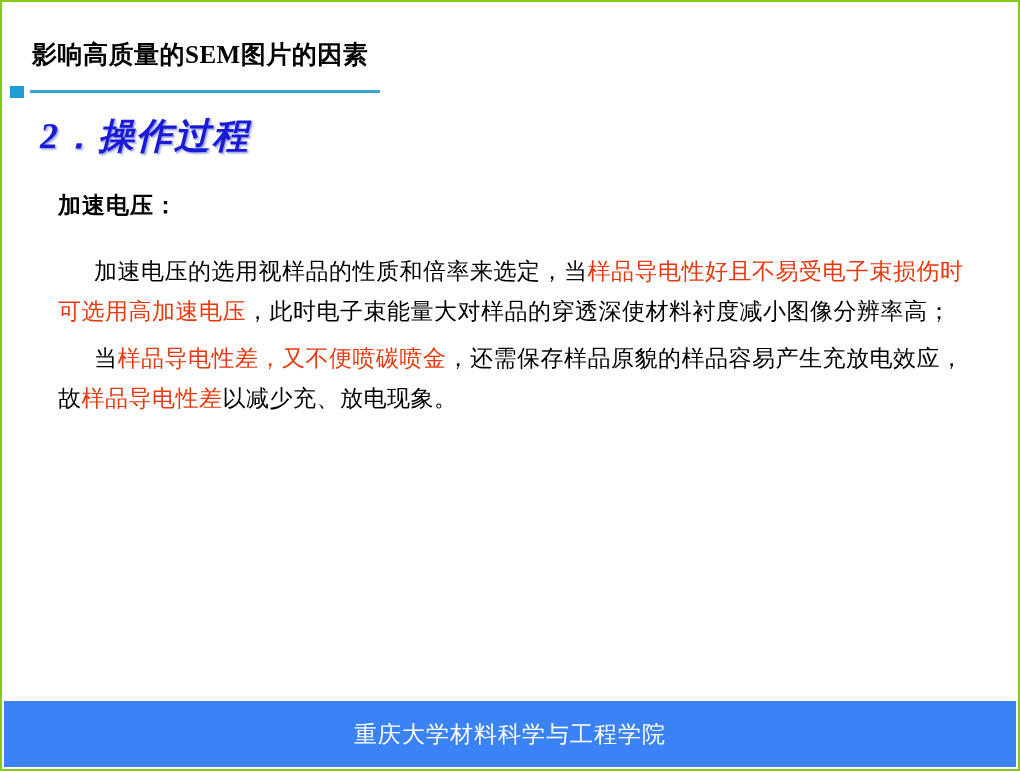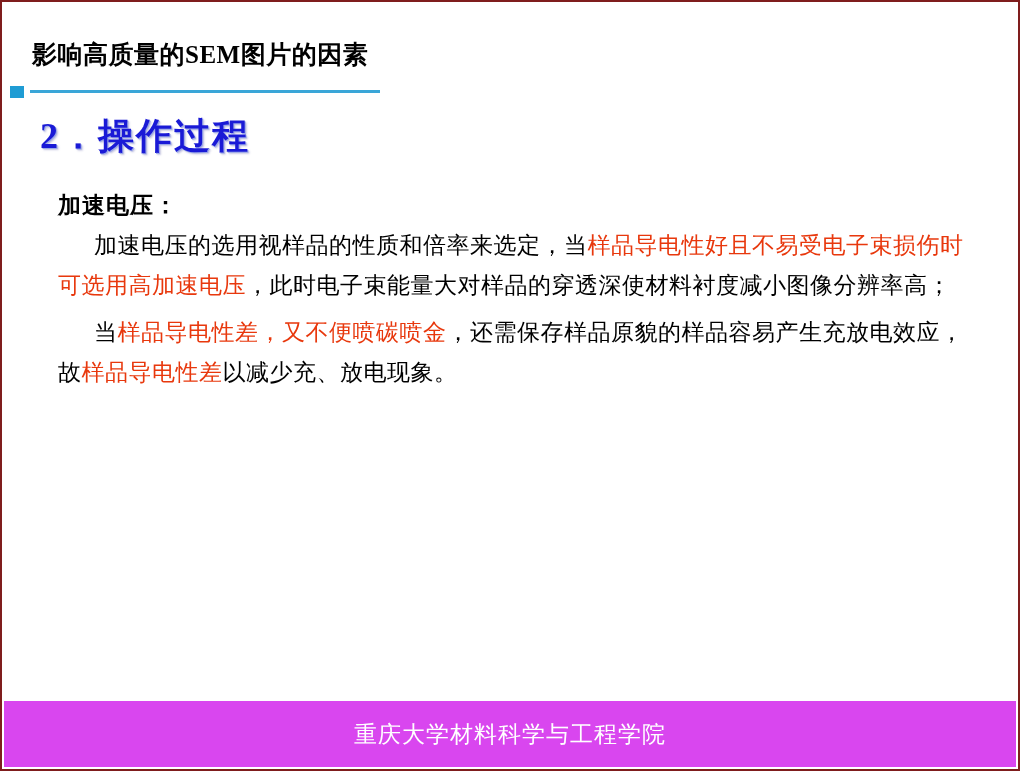--- a/index.html
+++ b/index.html
@@ -11,21 +11,21 @@
     height: 771px;
     font-family: "Liberation Serif", serif;
     background: #ffffff;
     overflow: hidden;
   }
   .slide {
     position: relative;
     width: 1020px;
     height: 771px;
     box-sizing: border-box;
-    border: 2px solid #7f1d1d;
+    border: 2px solid #84cc16;
     background: #ffffff;
     overflow: hidden;
   }
 
   
   .header-title {
     position: absolute;
     left: 30px;
     top: 36px;
     font-family: "Liberation Serif", serif;
@@ -52,20 +52,21 @@
     background: #1f9cd4;
   }
 
   
   .section-heading {
     position: absolute;
     left: 38px;
     top: 110px;
     font-family: "Liberation Serif", serif;
     font-weight: bold;
+    font-style: italic;
     font-size: 36px;
     color: #1a1ad6;
     letter-spacing: 2px;
     text-shadow: 1px 1px 0 #9aa8e8, 2px 2px 2px rgba(80,80,160,0.35);
     white-space: nowrap;
   }
 
   
   .body {
     position: absolute;
@@ -73,41 +74,41 @@
     top: 192px;
     width: 920px;
     font-family: "Liberation Serif", serif;
     font-size: 23px;
     color: #000000;
     line-height: 1.0;
   }
   .lead {
     font-weight: bold;
     font-size: 23px;
-    margin-bottom: 9px;
+    margin-bottom: 35px;
     letter-spacing: 1px;
   }
   .para {
     text-indent: 36px;
     font-size: 23px;
     line-height: 1.72;
     margin-bottom: 8px;
     letter-spacing: 0.5px;
   }
   .para.p1 { margin-bottom: 14px; }
   .red { color: #e8380d; }
 
   
   .footer {
     position: absolute;
     left: 2px;
     right: 2px;
     bottom: 2px;
     height: 66px;
-    background: #d946ef;
+    background: #3b82f6;
     display: flex;
     align-items: center;
     justify-content: center;
   }
   .footer-strip-top {
     position: absolute;
     left: 2px;
     right: 2px;
     bottom: 68px;
     height: 8px;

